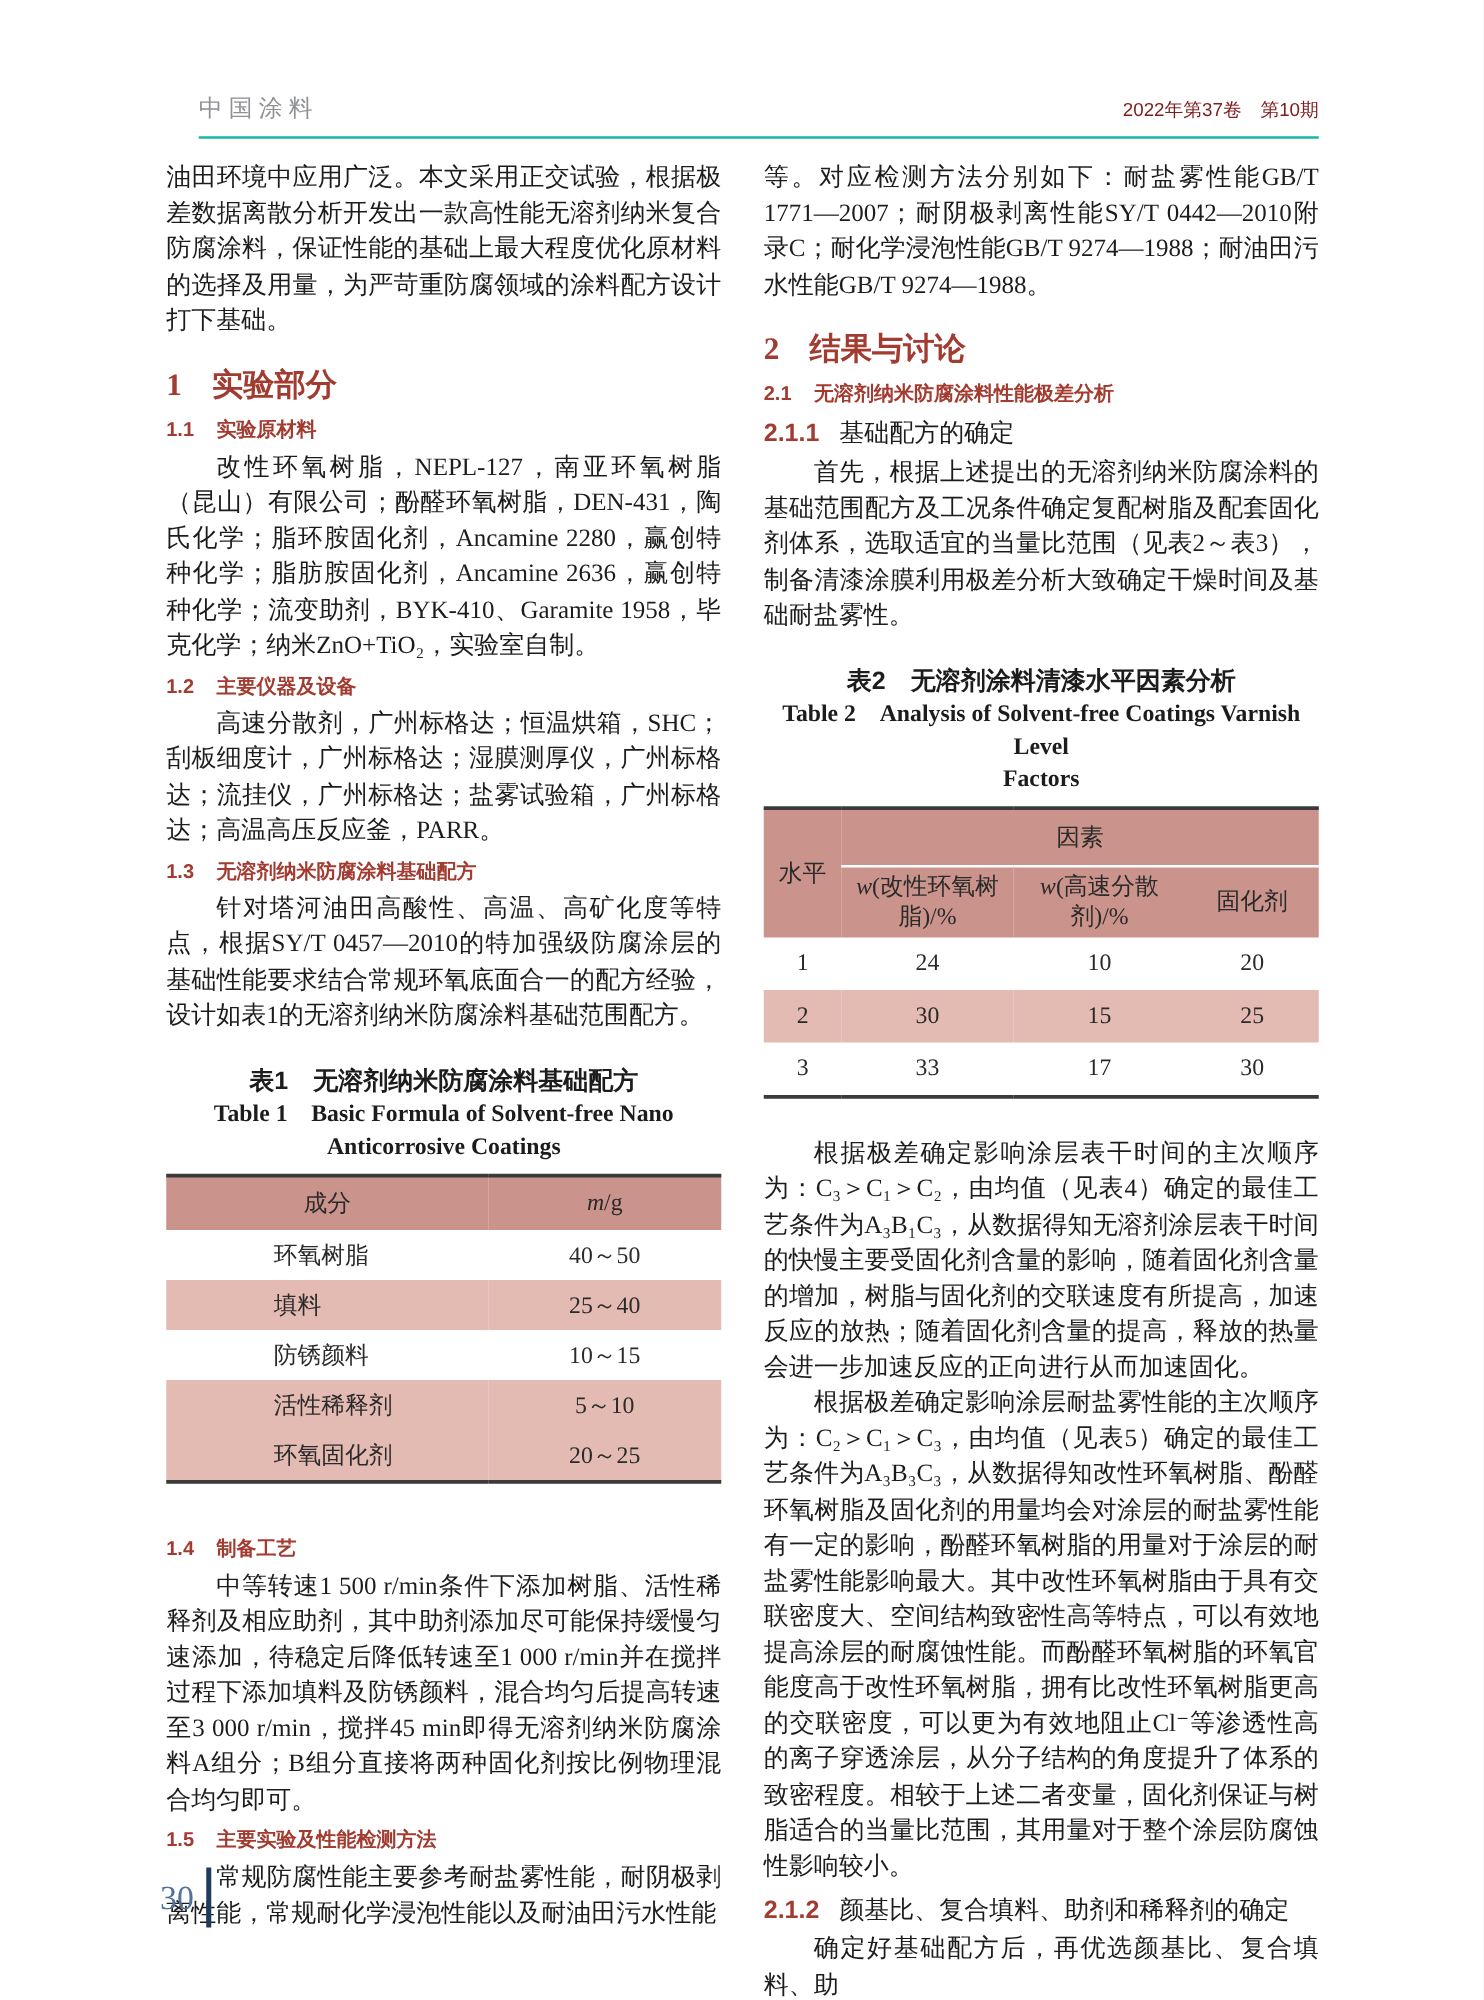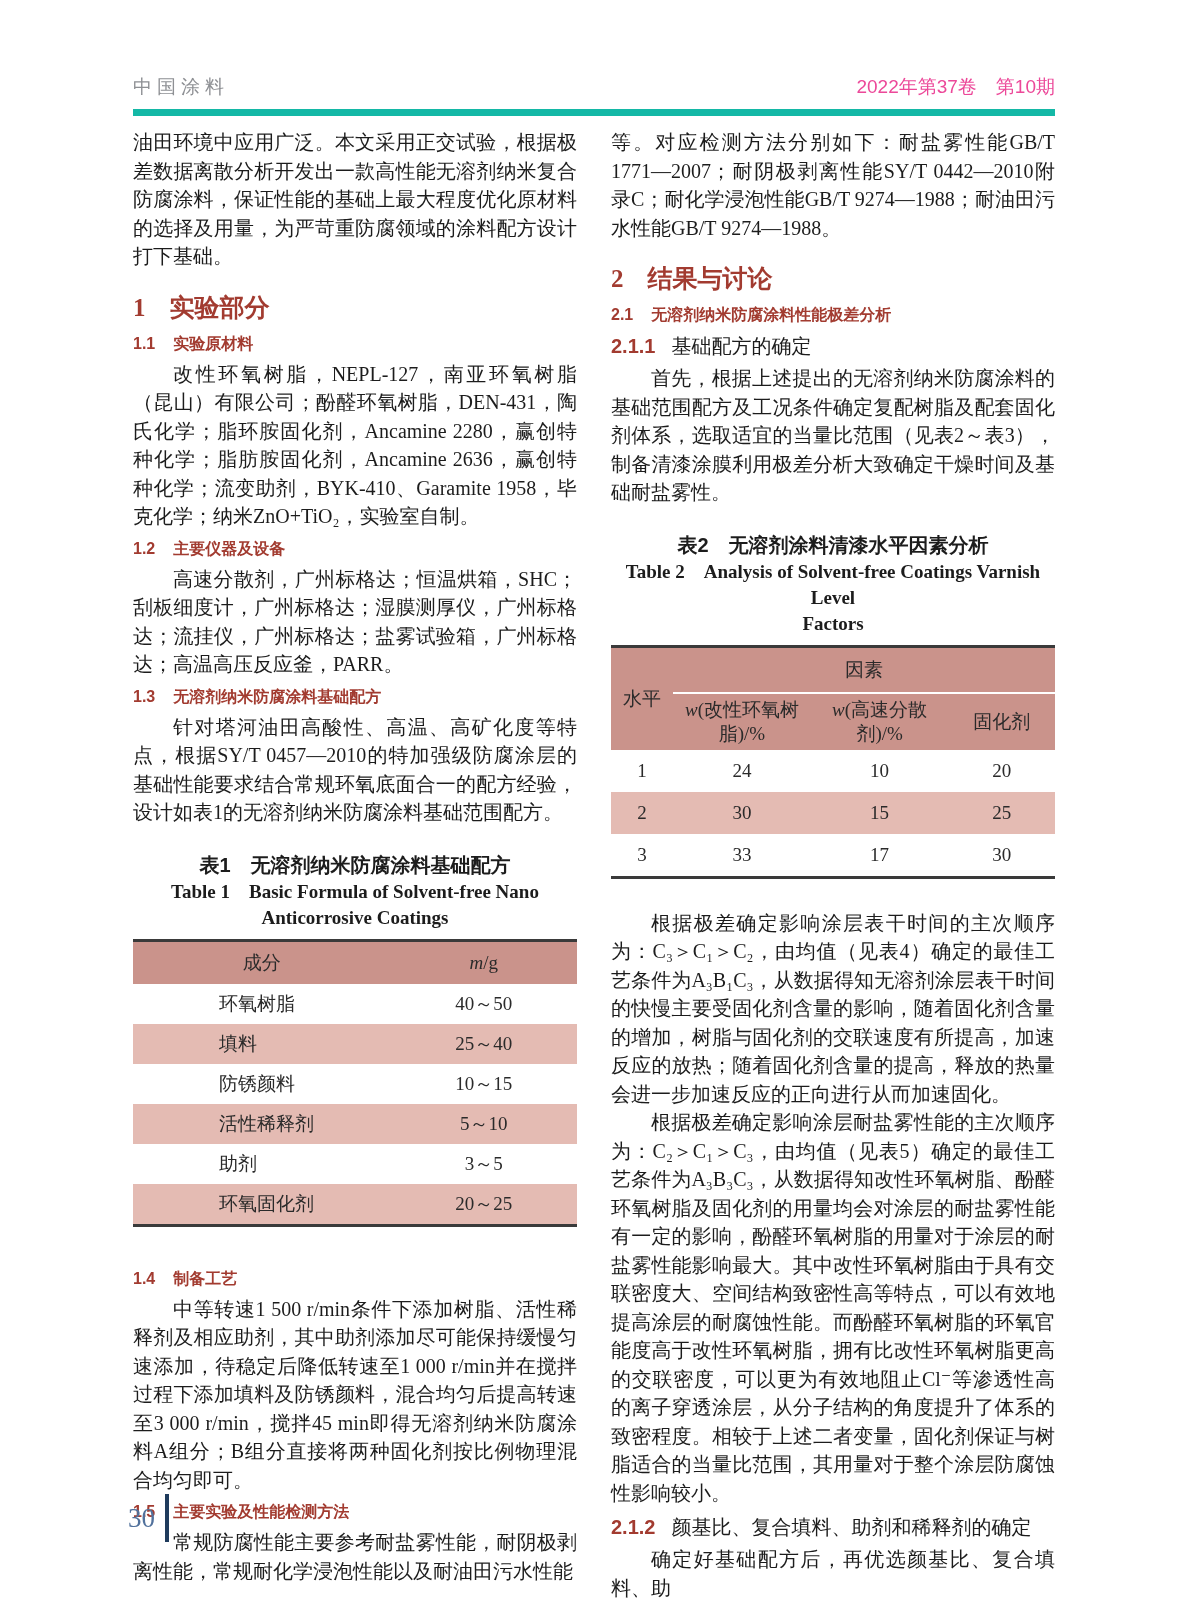--- a/index.html
+++ b/index.html
@@ -5,24 +5,24 @@
   html,body { margin:0; padding:0; background:#e9e9e9; }
   .page {
     position:relative; width:1187px; height:1600px; margin:0 auto;
     background:#ffffff; overflow:hidden;
     font-family:"Liberation Serif","DejaVu Serif",serif; color:#1c1c1c;
   }
   
   .page-header { position:absolute; left:133px; right:132px; top:74px; }
   .ph-row {
     display:flex; justify-content:space-between; align-items:baseline;
-    padding-bottom:9px; border-bottom:7px solid #14b8a6;
+    padding-bottom:9px; border-bottom:2px solid #14b8a6;margin-left:26px;
   }
   .ph-journal { font-size:19px; color:#8e9094; letter-spacing:5px; font-family:"Liberation Sans",sans-serif; }
-  .ph-issue   { font-size:19px; color:#ec4899; font-family:"Liberation Sans",sans-serif; }
+  .ph-issue   { font-size:15px; color:#7f1d1d; font-family:"Liberation Sans",sans-serif; }
 
   
   .columns { position:absolute; left:133px; right:132px; top:128px; display:flex; gap:34px; }
   .col { flex:1; min-width:0; }
 
   .para { margin:0; font-size:20px; line-height:28.5px; text-align:justify; text-indent:2em; }
   .cont { text-indent:0; }
 
   .sec-h1 { margin:20px 0 10px; font-family:Liberation Serif, serif; font-weight:bold; font-size:25px; color:#A23B30; }
   .sec-h1 .n { margin-right:24px; }
@@ -131,24 +131,20 @@
             <td>25～40</td>
           </tr>
           <tr>
             <td class="name">防锈颜料</td>
             <td>10～15</td>
           </tr>
           <tr class="alt">
             <td class="name">活性稀释剂</td>
             <td>5～10</td>
           </tr>
-          <tr>
-            <td class="name">助剂</td>
-            <td>3～5</td>
-          </tr>
           <tr class="alt">
             <td class="name">环氧固化剂</td>
             <td>20～25</td>
           </tr>
         </tbody>
       </table>
 
       <div class="sec-h2 gap-top">
         <span class="n">1.4</span><span>制备工艺</span>
       </div>

